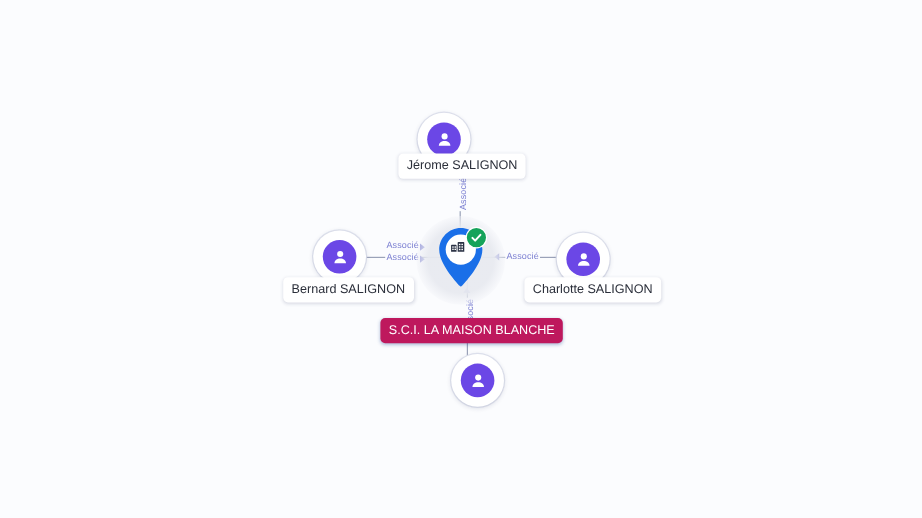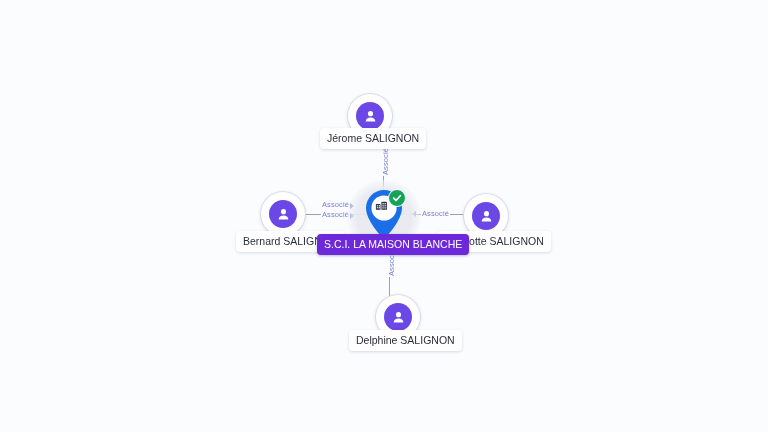--- a/index.html
+++ b/index.html
@@ -93,25 +93,26 @@
     background: #ffffff;
     color: #2b2f3a;
     font-size: 10.5px;
     line-height: 13px;
     padding: 4px 7px;
     border-radius: 4px;
     white-space: nowrap;
     box-shadow: 0 1px 3px rgba(30,40,90,.16);
   }
   .node-label.selected {
-    background: #6d28d9;
+    background: #be185d;
     color: #ffffff;
     font-size: 10.5px;
     box-shadow: 0 1px 3px rgba(20,60,140,.32);
     z-index: 40;
+    margin-top: 31px;
   }
 
   
   .company-node {
     position: absolute;
     width: 74px;
     height: 74px;
     z-index: 30;
   }
   .company-halo {
@@ -168,21 +169,21 @@
   <div class="arrow-marker arrow-up" style="left:386px; top:240px;"></div>
 
   <div class="person-node" style="left:348px; top:94px;">
     <div class="avatar-circle">
       <svg width="17" height="17" viewBox="0 0 24 24" fill="#ffffff">
         <circle cx="12" cy="8" r="3.6"></circle>
         <path d="M5.2 19c0-3.6 3.1-5.6 6.8-5.6S18.8 15.4 18.8 19z"></path>
       </svg>
     </div>
   </div>
-  <div class="node-label" style="left:320px; top:128px;">Jérome SALIGNON</div>
+  <div class="node-label" style="left:332px; top:128px;">Jérome SALIGNON</div>
 
   <div class="person-node" style="left:261px; top:192px;">
     <div class="avatar-circle">
       <svg width="17" height="17" viewBox="0 0 24 24" fill="#ffffff">
         <circle cx="12" cy="8" r="3.6"></circle>
         <path d="M5.2 19c0-3.6 3.1-5.6 6.8-5.6S18.8 15.4 18.8 19z"></path>
       </svg>
     </div>
   </div>
   <div class="node-label" style="left:236px; top:231px;">Bernard SALIGNON</div>
@@ -198,21 +199,20 @@
   <div class="node-label" style="left:437px; top:231px;">Charlotte SALIGNON</div>
 
   <div class="person-node" style="left:376px; top:295px;">
     <div class="avatar-circle">
       <svg width="17" height="17" viewBox="0 0 24 24" fill="#ffffff">
         <circle cx="12" cy="8" r="3.6"></circle>
         <path d="M5.2 19c0-3.6 3.1-5.6 6.8-5.6S18.8 15.4 18.8 19z"></path>
       </svg>
     </div>
   </div>
-  <div class="node-label" style="left:349px; top:330px;">Delphine SALIGNON</div>
 
   <div class="company-node" style="left:347px; top:180px;">
     <div class="company-halo"></div>
     <div class="pin-wrap">
       <svg width="42" height="54" viewBox="0 0 42 54">
         <path d="M21 2C11.1 2 3 10.1 3 20c0 12.2 14.6 27.5 17 30.2.6.7 1.4.7 2 0C24.4 47.5 39 32.2 39 20 39 10.1 30.9 2 21 2z" fill="#1a6fe8"></path>
         <circle cx="21" cy="20" r="12.6" fill="#ffffff"></circle>
         <g fill="#2b3244" transform="translate(12.3,13.2)">
           <path d="M0.6 8.6V3.4c0-.35.28-.63.63-.63h3.3c.35 0 .63.28.63.63v5.2z"></path>
           <path d="M6.1 8.6V1.1c0-.33.27-.6.6-.6h4.3c.33 0 .6.27.6.6v7.5z"></path>

